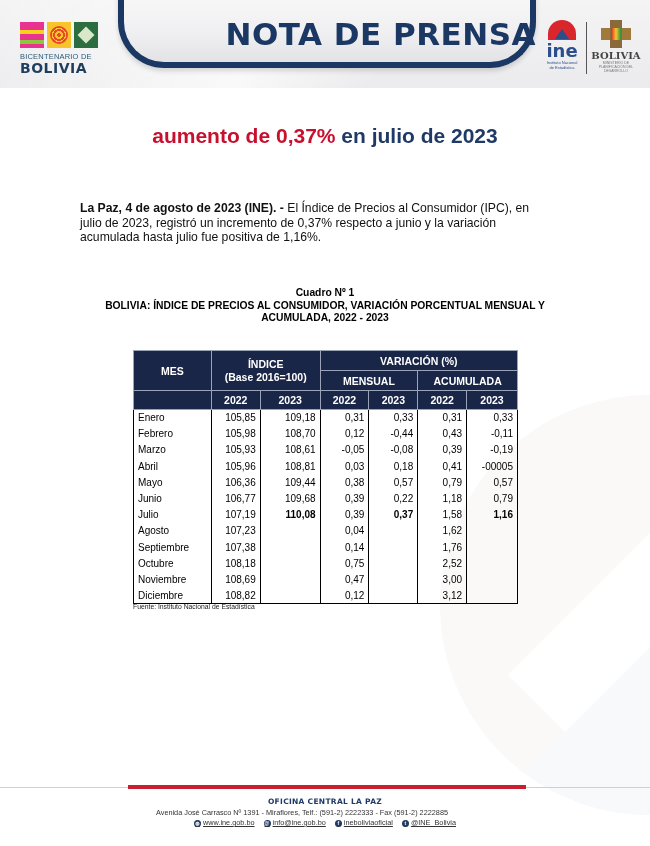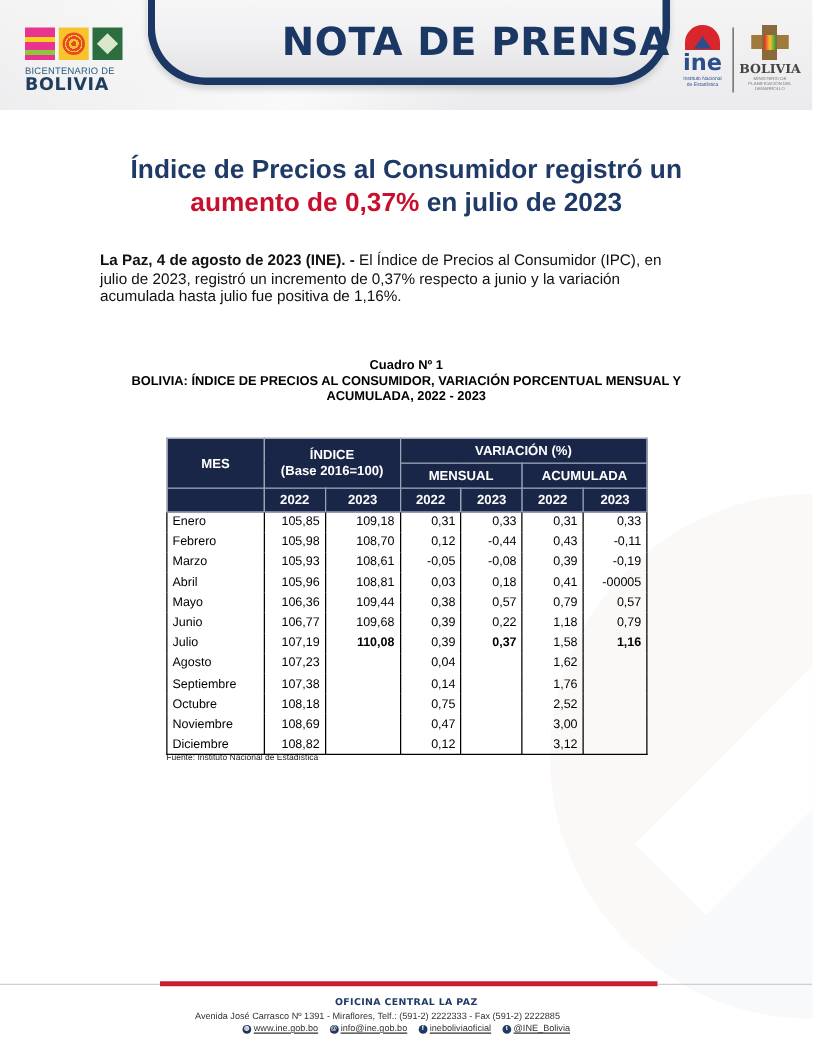--- a/index.html
+++ b/index.html
@@ -118,21 +118,20 @@
   <div class="ine-sub">Instituto Nacional de Estadística</div>
 </div>
 <div class="logo-divider"></div>
 <div class="bol-logo">
   <div class="bol-cross"></div>
   <div class="bol-text">BOLIVIA</div>
   <div class="bol-sub">MINISTERIO DE PLANIFICACIÓN DEL DESARROLLO</div>
 </div>
 
 <div class="headline">
-  <div>Índice de Precios al Consumidor registró un</div>
   <div><span class="red">aumento de 0,37%</span><span> en julio de 2023</span></div>
 </div>
 
 <p class="lead"><b>La Paz, 4 de agosto de 2023 (INE). -</b><span> El Índice de Precios al Consumidor (IPC), en julio de 2023, registró un incremento de 0,37% respecto a junio y la variación acumulada hasta julio fue positiva de 1,16%.</span></p>
 
 <div class="caption">
   <div>Cuadro Nº 1</div>
   <div style="padding: 0 8px;">BOLIVIA: ÍNDICE DE PRECIOS AL CONSUMIDOR, VARIACIÓN PORCENTUAL MENSUAL Y ACUMULADA, 2022 - 2023</div>
 </div>
 

